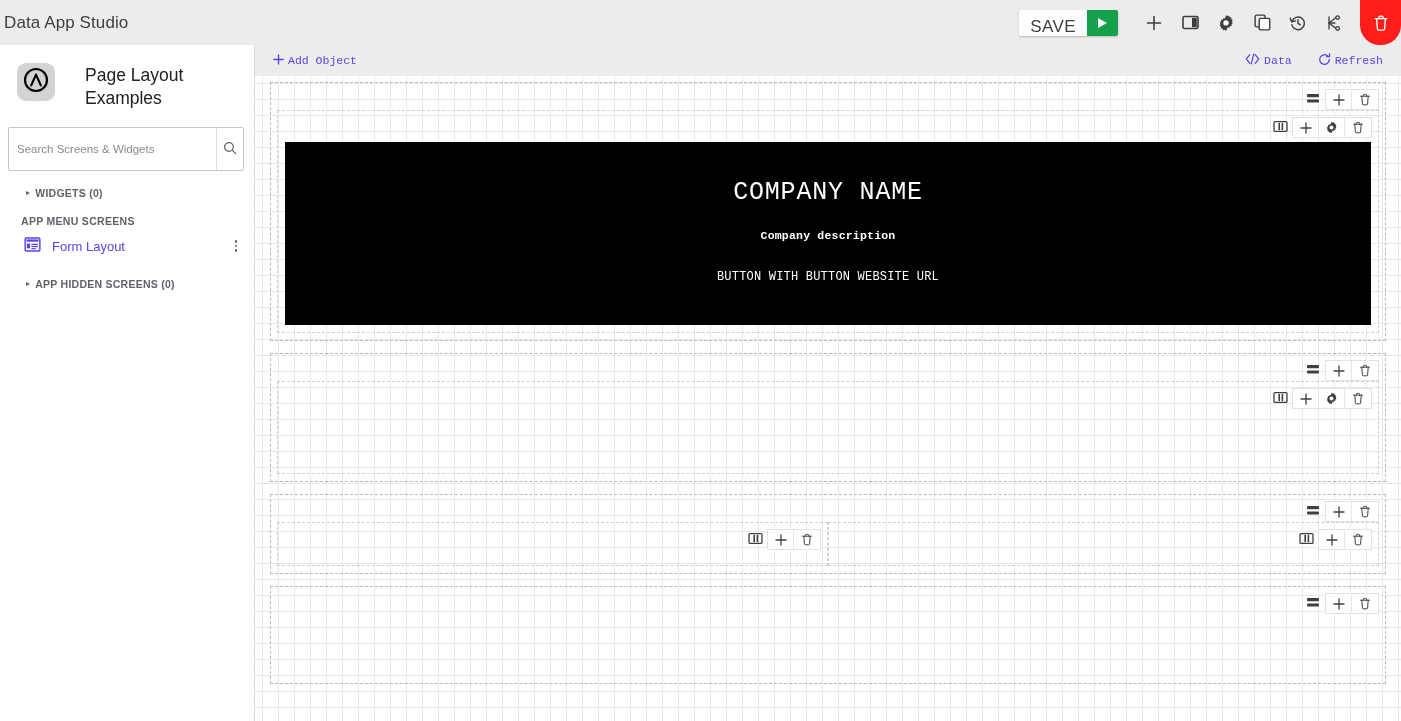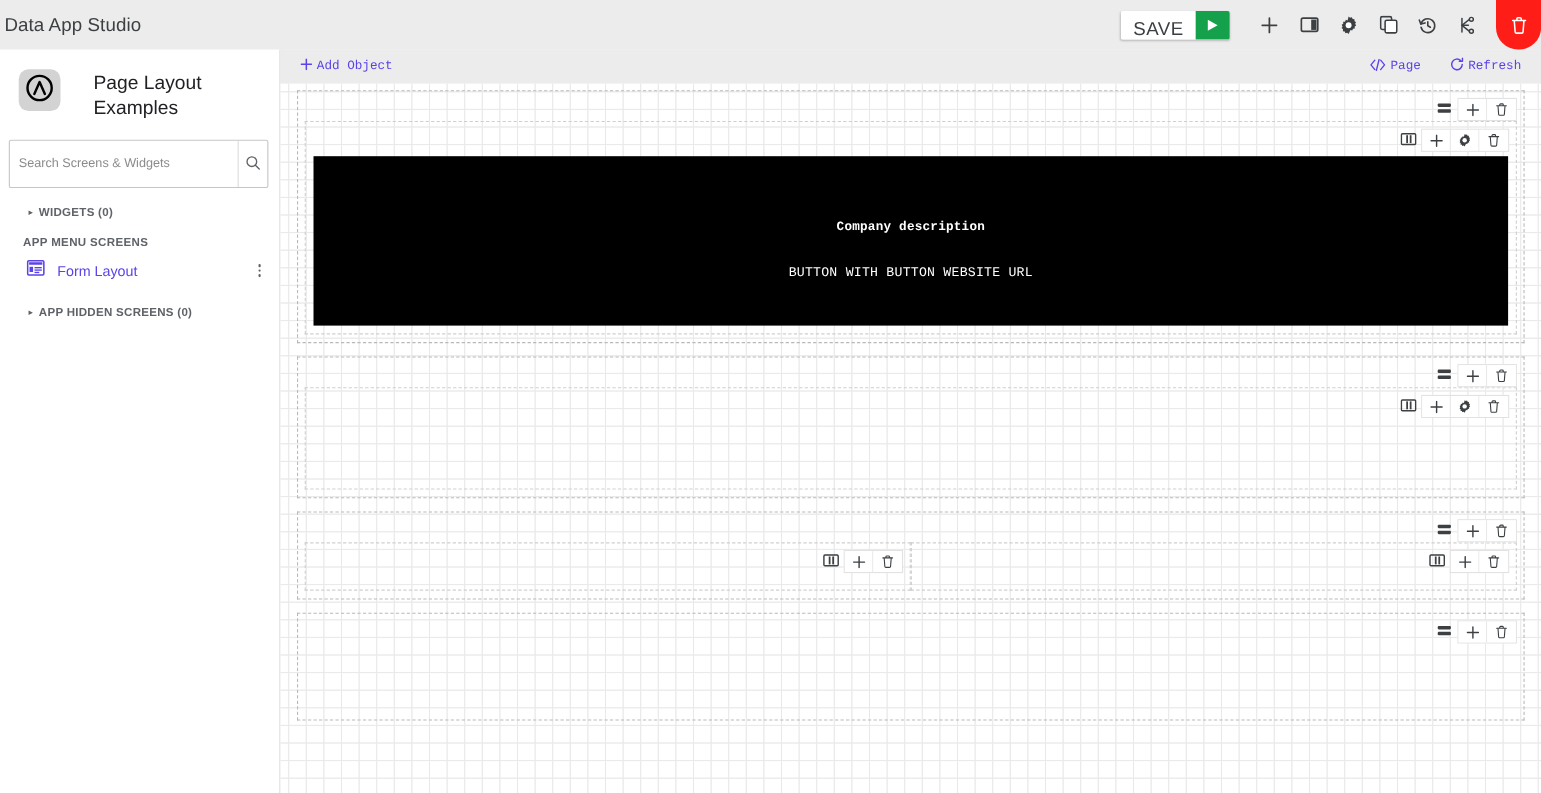--- a/index.html
+++ b/index.html
@@ -367,21 +367,21 @@
           <span>Add Object</span>
         </button>
 
         <div class="ct-right">
           <button class="ct-btn">
             <span>
               <svg width="15" height="12" viewBox="0 0 16 12">
                 <path d="M5.2 1.4L1.4 6l3.8 4.6M10.8 1.4L14.6 6l-3.8 4.6M9.3 .8L6.7 11.2" fill="none" stroke="#5a43e8" stroke-width="1.3" stroke-linecap="round" stroke-linejoin="round"></path>
               </svg>
             </span>
-            <span>Page</span>
+            <span>Data</span>
           </button>
 
           <button class="ct-btn">
             <span>
               <svg width="13" height="13" viewBox="0 0 14 14">
                 <path d="M12.2 7a5.2 5.2 0 1 1-1.6-3.7" fill="none" stroke="#5a43e8" stroke-width="1.4" stroke-linecap="round"></path>
                 <path d="M12.4 .9v3.1H9.3" fill="none" stroke="#5a43e8" stroke-width="1.4" stroke-linecap="round" stroke-linejoin="round"></path>
               </svg>
             </span>
             <span>Refresh</span>
@@ -446,20 +446,21 @@
                   <span>
                     <svg width="12" height="13" viewBox="0 0 12 13">
                       <path d="M1.6 3.2h8.8M4.4 3.2V2.2a.8.8 0 0 1 .8-.8h1.6a.8.8 0 0 1 .8.8v1M2.8 3.2l.6 7.8a.9.9 0 0 0 .9.8h3.4a.9.9 0 0 0 .9-.8l.6-7.8" fill="none" stroke="#3c4043" stroke-width="1" stroke-linecap="round" stroke-linejoin="round"></path>
                     </svg>
                   </span>
                 </button>
               </div>
             </div>
 
             <div class="hero">
+              <div class="hero-title">COMPANY NAME</div>
               <div class="hero-sub">Company description</div>
               <div class="hero-btn">BUTTON WITH BUTTON WEBSITE URL</div>
             </div>
           </div>
         </div>
 
         <div class="section">
           <div class="tool-strip">
             <span class="tool-lead">
               <svg width="14" height="13" viewBox="0 0 14 13">

